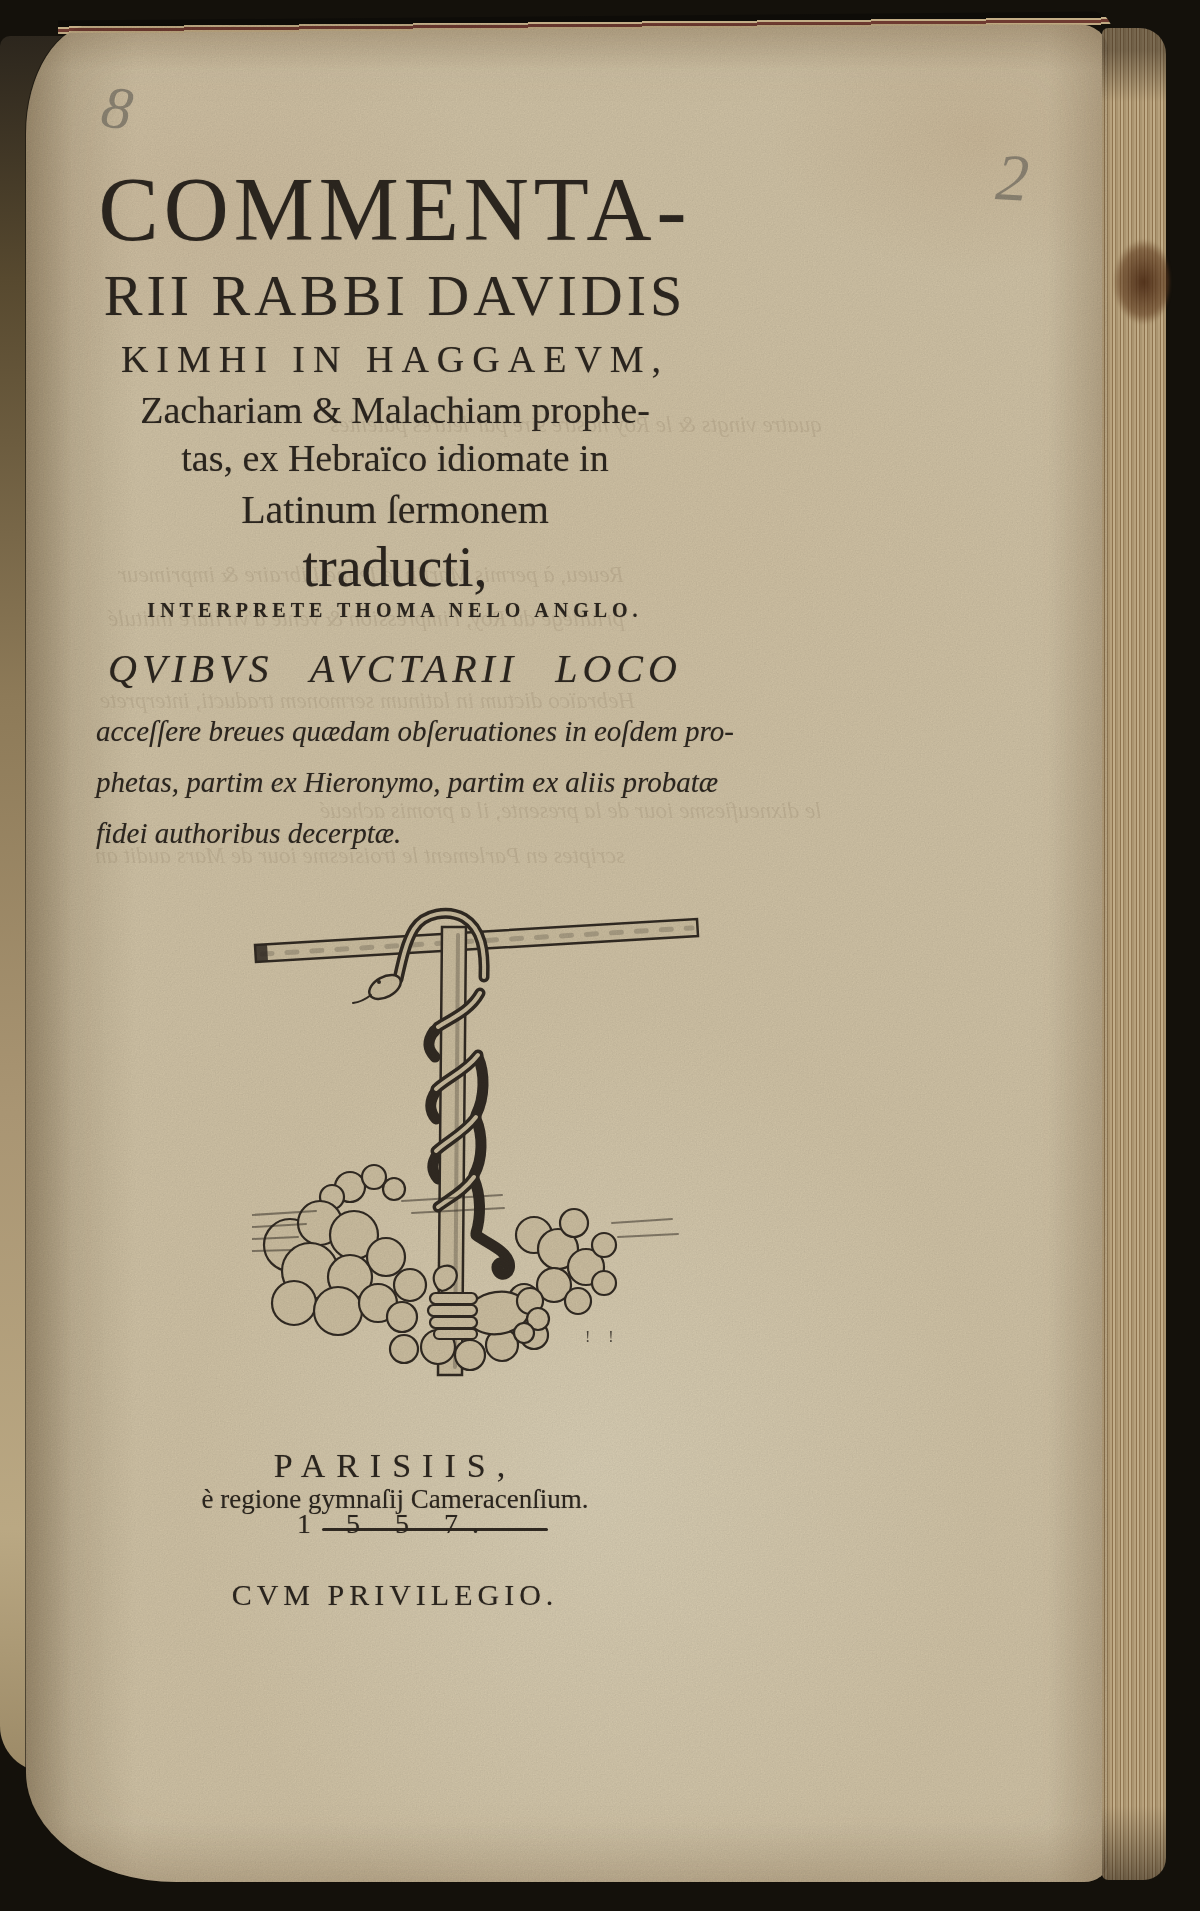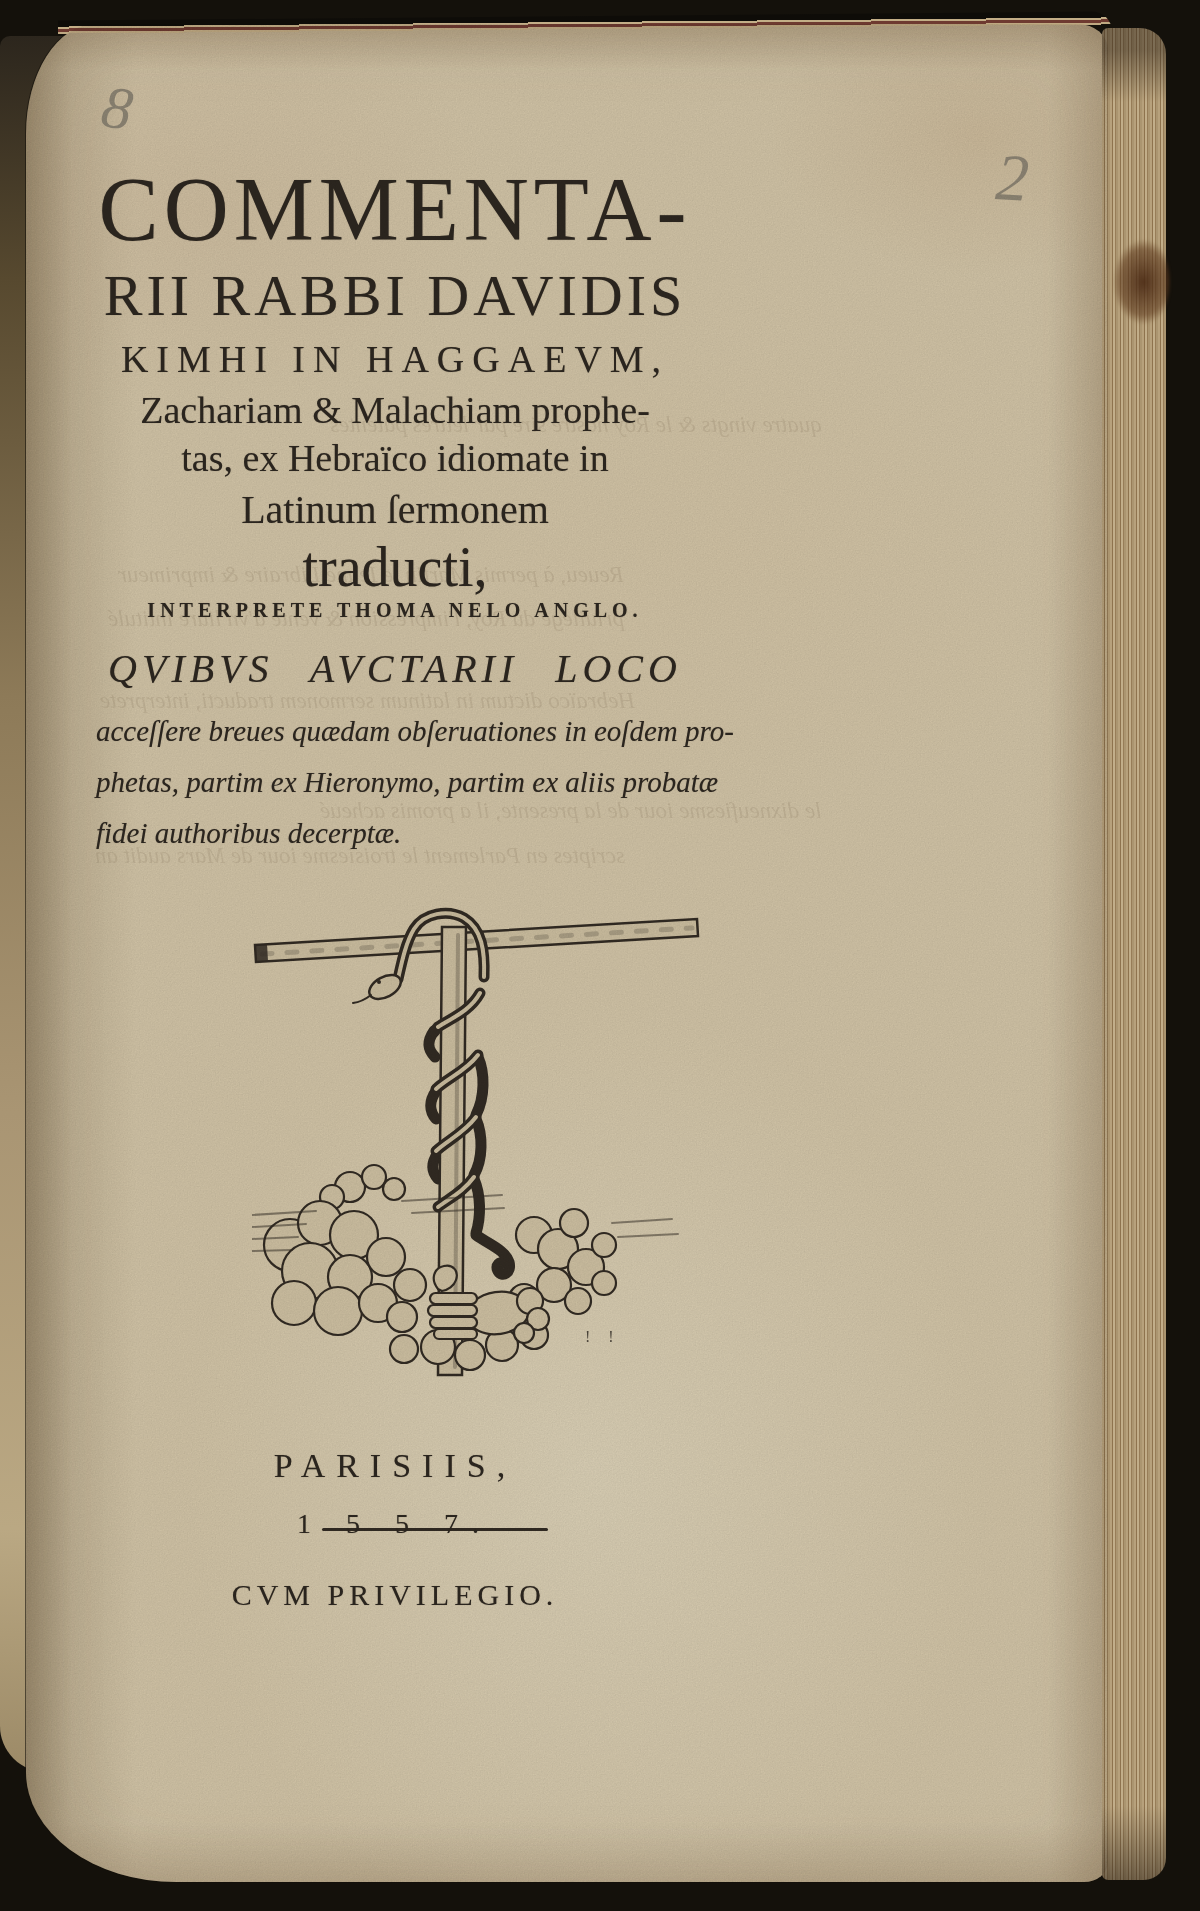--- a/index.html
+++ b/index.html
@@ -216,20 +216,21 @@
         <circle cx="278" cy="396" r="13"></circle>
           <circle cx="286" cy="414" r="11"></circle>
           <circle cx="272" cy="428" r="10"></circle>
       </g>
     </g>
   </svg>
 
   <div class="marks">! !</div>
 
   <div class="txt i1">PARISIIS,</div>
+  <div class="txt i3">è regione gymnaſij Cameracenſium.</div>
   <div class="rule"></div>
   <div class="txt i4">1 5 5 7.</div>
   <div class="txt i5">CVM PRIVILEGIO.</div>
 
   <svg class="texture">
     <filter id="grain">
       <feTurbulence type="fractalNoise" baseFrequency="0.75" numOctaves="2" stitchTiles="stitch"></feTurbulence>
       <feColorMatrix type="matrix" values="0 0 0 0 0  0 0 0 0 0  0 0 0 0 0  0.3 0.3 0.3 0 0"></feColorMatrix>
     </filter>
     <rect width="100%" height="100%" filter="url(#grain)" opacity="0.35" fill="#000"></rect>

